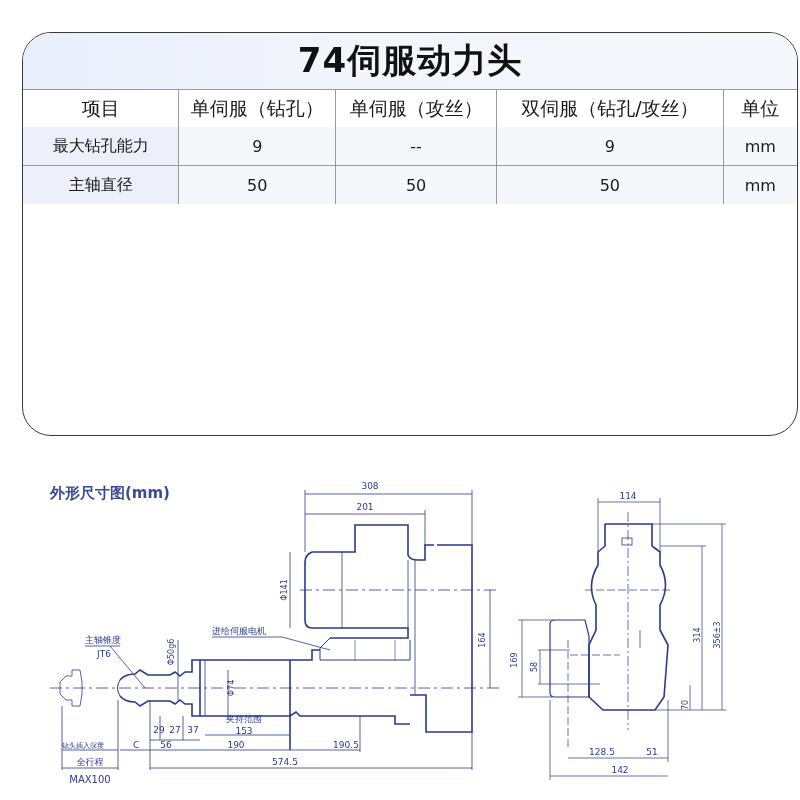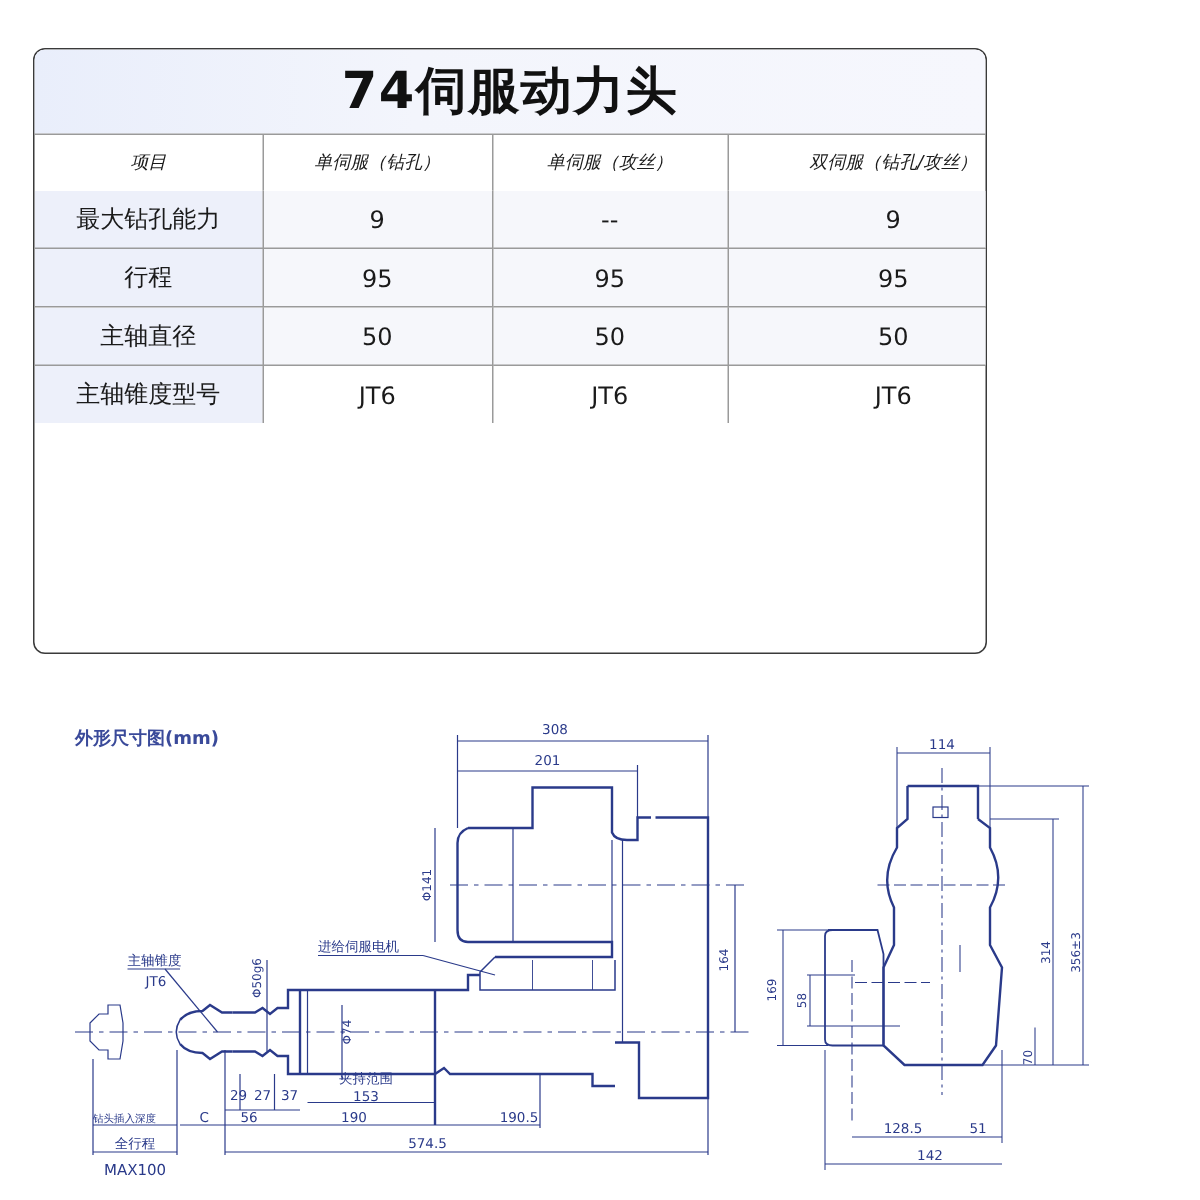--- a/index.html
+++ b/index.html
@@ -1,45 +1,45 @@
 <!DOCTYPE html>
 <html><head>
 <meta charset="utf-8">
 <style>
   html, body { margin: 0; padding: 0; }
   body {
     width: 800px; height: 800px; background: #ffffff; position: relative; overflow: hidden;
     font-family: "DejaVu Sans", "Liberation Sans", sans-serif; color: #1a1a1a;
   }
   .spec-table-wrap {
-    position: absolute; left: 22px; top: 32px; width: 636px; height: 404px;
-    border: 1.5px solid #3a3a3a; border-radius: 8px; overflow: hidden; box-sizing: border-box;
+    position: absolute; left: 22px; top: 32px; width: 776px; height: 404px;
+    border: 1.5px solid #3a3a3a; border-radius: 29px; overflow: hidden; box-sizing: border-box;
     background: #ffffff;
   }
   .title-row {
     height: 56px; display: flex; align-items: center; justify-content: center;
     background: linear-gradient(90deg, #e9eefb 0%, #f3f5fc 40%, #f6f7fd 100%);
     border-bottom: 1px solid #9a9a9a;
   }
   .title-text { font-size: 34px; font-weight: bold; letter-spacing: 1px; color: #111; }
   table.spec { border-collapse: collapse; width: 100%; table-layout: fixed; }
   table.spec td, table.spec th {
     border-right: 1px solid #9a9a9a; border-bottom: 1px solid #9a9a9a;
     text-align: center; font-weight: normal; padding: 0; overflow: hidden; white-space: nowrap;
   }
   table.spec tr > *:last-child { border-right: none; }
   table.spec tr:last-child > * { border-bottom: none; }
-  table.spec th { height: 37px; font-size: 12px; font-style: italic; }
+  table.spec th { height: 37px; font-size: 19px; }
   table.spec td { height: 38px; font-size: 16px; margin-top: 43px; }
   table.spec td.item { background: #edf0fa; font-size: 16px; }
   table.spec tr.odd td.val { background: #f6f7fb; }
   col.c0 { width: 152px; } col.c1 { width: 153px; } col.c2 { width: 157px; } col.c3 { width: 221px; } col.c4 { width: 72px; }
 
   .drawing { position: absolute; left: 0; top: 440px; width: 800px; height: 360px; }
-  .drawing-title { position: absolute; left: 50px; top: 44px; font-size: 12px; font-weight: bold; color: #3a4a9a; }
+  .drawing-title { position: absolute; left: 50px; top: 44px; font-size: 15px; font-weight: bold; color: #3a4a9a; }
   svg text { font-family: "DejaVu Sans", "Liberation Sans", sans-serif; fill: #2a3a8a; }
 </style>
 </head>
 <body>
 
 <div class="spec-table-wrap">
   <div class="title-row">
     <span class="title-text">74伺服动力头</span>
   </div>
   <table class="spec">
@@ -61,39 +61,25 @@
     </thead>
     <tbody>
       <tr class="odd">
         <td class="item">最大钻孔能力</td>
         <td class="val">9</td>
         <td class="val">--</td>
         <td class="val">9</td>
         <td class="val">mm</td>
       </tr>
       <tr class="odd">
-        <td class="item">行程</td>
-        <td class="val">95</td>
-        <td class="val">95</td>
-        <td class="val">95</td>
-        <td class="val">mm</td>
-      </tr>
-      <tr class="odd">
         <td class="item">主轴直径</td>
         <td class="val">50</td>
         <td class="val">50</td>
         <td class="val">50</td>
         <td class="val">mm</td>
-      </tr>
-      <tr>
-        <td class="item">主轴锥度型号</td>
-        <td class="val">JT6</td>
-        <td class="val">JT6</td>
-        <td class="val">JT6</td>
-        <td class="val">国标</td>
       </tr>
     </tbody>
   </table>
 </div>
 
 <div class="drawing">
   <div class="drawing-title">外形尺寸图(mm)</div>
 
   <svg width="800" height="360" viewBox="0 440 800 360" style="position:absolute;left:0;top:0">
     <g stroke="#2a3a8a" fill="none" stroke-width="1.6">

